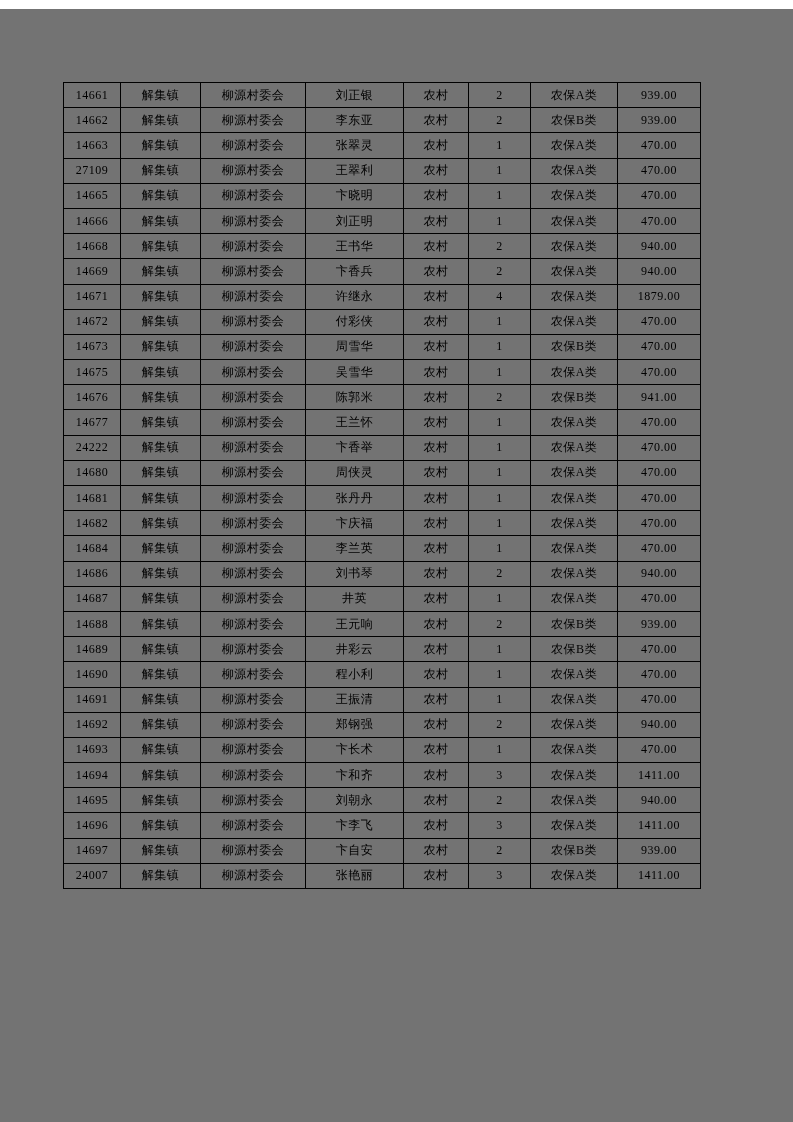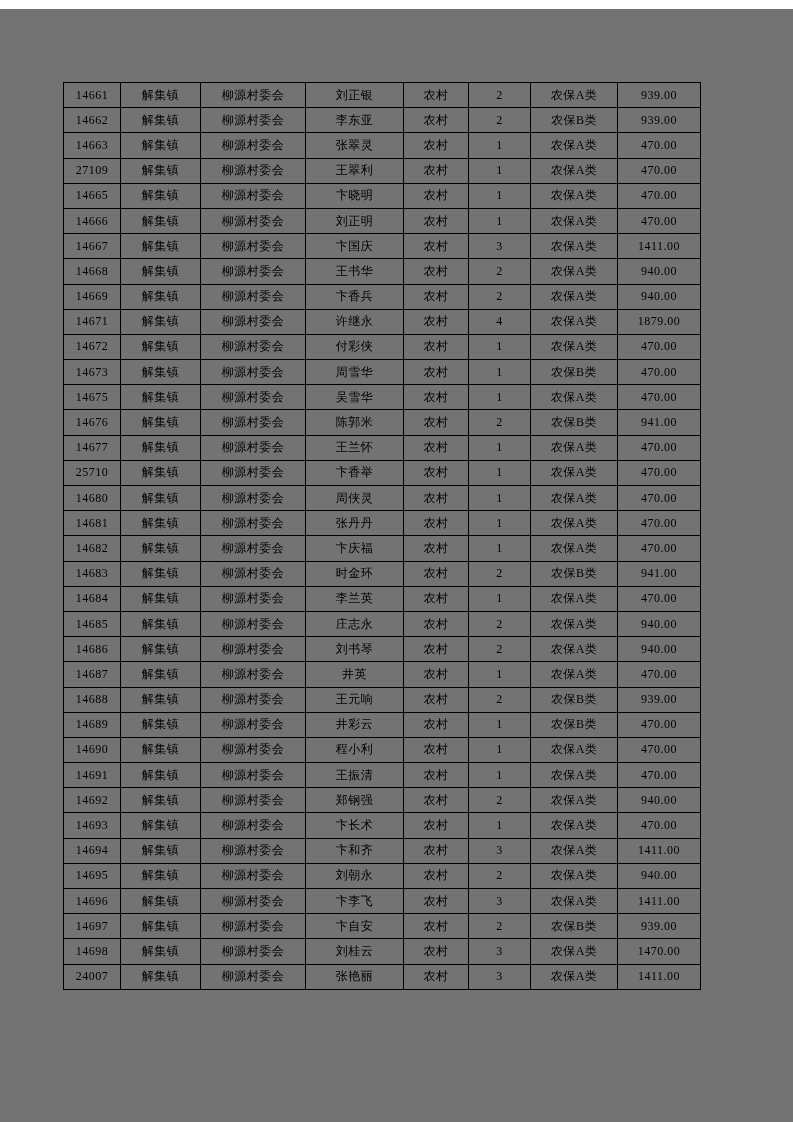--- a/index.html
+++ b/index.html
@@ -116,308 +116,268 @@
           <td class="num">14666</td>
           <td>解集镇</td>
           <td>柳源村委会</td>
           <td>刘正明</td>
           <td>农村</td>
           <td class="num">1</td>
           <td>农保A类</td>
           <td class="num">470.00</td>
         </tr>
         <tr>
-          <td class="num">14667</td>
-          <td>解集镇</td>
-          <td>柳源村委会</td>
-          <td>卞国庆</td>
+          <td class="num">14668</td>
+          <td>解集镇</td>
+          <td>柳源村委会</td>
+          <td>王书华</td>
+          <td>农村</td>
+          <td class="num">2</td>
+          <td>农保A类</td>
+          <td class="num">940.00</td>
+        </tr>
+        <tr>
+          <td class="num">14669</td>
+          <td>解集镇</td>
+          <td>柳源村委会</td>
+          <td>卞香兵</td>
+          <td>农村</td>
+          <td class="num">2</td>
+          <td>农保A类</td>
+          <td class="num">940.00</td>
+        </tr>
+        <tr>
+          <td class="num">14671</td>
+          <td>解集镇</td>
+          <td>柳源村委会</td>
+          <td>许继永</td>
+          <td>农村</td>
+          <td class="num">4</td>
+          <td>农保A类</td>
+          <td class="num">1879.00</td>
+        </tr>
+        <tr>
+          <td class="num">14672</td>
+          <td>解集镇</td>
+          <td>柳源村委会</td>
+          <td>付彩侠</td>
+          <td>农村</td>
+          <td class="num">1</td>
+          <td>农保A类</td>
+          <td class="num">470.00</td>
+        </tr>
+        <tr>
+          <td class="num">14673</td>
+          <td>解集镇</td>
+          <td>柳源村委会</td>
+          <td>周雪华</td>
+          <td>农村</td>
+          <td class="num">1</td>
+          <td>农保B类</td>
+          <td class="num">470.00</td>
+        </tr>
+        <tr>
+          <td class="num">14675</td>
+          <td>解集镇</td>
+          <td>柳源村委会</td>
+          <td>吴雪华</td>
+          <td>农村</td>
+          <td class="num">1</td>
+          <td>农保A类</td>
+          <td class="num">470.00</td>
+        </tr>
+        <tr>
+          <td class="num">14676</td>
+          <td>解集镇</td>
+          <td>柳源村委会</td>
+          <td>陈郭米</td>
+          <td>农村</td>
+          <td class="num">2</td>
+          <td>农保B类</td>
+          <td class="num">941.00</td>
+        </tr>
+        <tr>
+          <td class="num">14677</td>
+          <td>解集镇</td>
+          <td>柳源村委会</td>
+          <td>王兰怀</td>
+          <td>农村</td>
+          <td class="num">1</td>
+          <td>农保A类</td>
+          <td class="num">470.00</td>
+        </tr>
+        <tr>
+          <td class="num">24222</td>
+          <td>解集镇</td>
+          <td>柳源村委会</td>
+          <td>卞香举</td>
+          <td>农村</td>
+          <td class="num">1</td>
+          <td>农保A类</td>
+          <td class="num">470.00</td>
+        </tr>
+        <tr>
+          <td class="num">14680</td>
+          <td>解集镇</td>
+          <td>柳源村委会</td>
+          <td>周侠灵</td>
+          <td>农村</td>
+          <td class="num">1</td>
+          <td>农保A类</td>
+          <td class="num">470.00</td>
+        </tr>
+        <tr>
+          <td class="num">14681</td>
+          <td>解集镇</td>
+          <td>柳源村委会</td>
+          <td>张丹丹</td>
+          <td>农村</td>
+          <td class="num">1</td>
+          <td>农保A类</td>
+          <td class="num">470.00</td>
+        </tr>
+        <tr>
+          <td class="num">14682</td>
+          <td>解集镇</td>
+          <td>柳源村委会</td>
+          <td>卞庆福</td>
+          <td>农村</td>
+          <td class="num">1</td>
+          <td>农保A类</td>
+          <td class="num">470.00</td>
+        </tr>
+        <tr>
+          <td class="num">14684</td>
+          <td>解集镇</td>
+          <td>柳源村委会</td>
+          <td>李兰英</td>
+          <td>农村</td>
+          <td class="num">1</td>
+          <td>农保A类</td>
+          <td class="num">470.00</td>
+        </tr>
+        <tr>
+          <td class="num">14686</td>
+          <td>解集镇</td>
+          <td>柳源村委会</td>
+          <td>刘书琴</td>
+          <td>农村</td>
+          <td class="num">2</td>
+          <td>农保A类</td>
+          <td class="num">940.00</td>
+        </tr>
+        <tr>
+          <td class="num">14687</td>
+          <td>解集镇</td>
+          <td>柳源村委会</td>
+          <td>井英</td>
+          <td>农村</td>
+          <td class="num">1</td>
+          <td>农保A类</td>
+          <td class="num">470.00</td>
+        </tr>
+        <tr>
+          <td class="num">14688</td>
+          <td>解集镇</td>
+          <td>柳源村委会</td>
+          <td>王元响</td>
+          <td>农村</td>
+          <td class="num">2</td>
+          <td>农保B类</td>
+          <td class="num">939.00</td>
+        </tr>
+        <tr>
+          <td class="num">14689</td>
+          <td>解集镇</td>
+          <td>柳源村委会</td>
+          <td>井彩云</td>
+          <td>农村</td>
+          <td class="num">1</td>
+          <td>农保B类</td>
+          <td class="num">470.00</td>
+        </tr>
+        <tr>
+          <td class="num">14690</td>
+          <td>解集镇</td>
+          <td>柳源村委会</td>
+          <td>程小利</td>
+          <td>农村</td>
+          <td class="num">1</td>
+          <td>农保A类</td>
+          <td class="num">470.00</td>
+        </tr>
+        <tr>
+          <td class="num">14691</td>
+          <td>解集镇</td>
+          <td>柳源村委会</td>
+          <td>王振清</td>
+          <td>农村</td>
+          <td class="num">1</td>
+          <td>农保A类</td>
+          <td class="num">470.00</td>
+        </tr>
+        <tr>
+          <td class="num">14692</td>
+          <td>解集镇</td>
+          <td>柳源村委会</td>
+          <td>郑钢强</td>
+          <td>农村</td>
+          <td class="num">2</td>
+          <td>农保A类</td>
+          <td class="num">940.00</td>
+        </tr>
+        <tr>
+          <td class="num">14693</td>
+          <td>解集镇</td>
+          <td>柳源村委会</td>
+          <td>卞长术</td>
+          <td>农村</td>
+          <td class="num">1</td>
+          <td>农保A类</td>
+          <td class="num">470.00</td>
+        </tr>
+        <tr>
+          <td class="num">14694</td>
+          <td>解集镇</td>
+          <td>柳源村委会</td>
+          <td>卞和齐</td>
           <td>农村</td>
           <td class="num">3</td>
           <td>农保A类</td>
           <td class="num">1411.00</td>
         </tr>
         <tr>
-          <td class="num">14668</td>
-          <td>解集镇</td>
-          <td>柳源村委会</td>
-          <td>王书华</td>
-          <td>农村</td>
-          <td class="num">2</td>
-          <td>农保A类</td>
-          <td class="num">940.00</td>
-        </tr>
-        <tr>
-          <td class="num">14669</td>
-          <td>解集镇</td>
-          <td>柳源村委会</td>
-          <td>卞香兵</td>
-          <td>农村</td>
-          <td class="num">2</td>
-          <td>农保A类</td>
-          <td class="num">940.00</td>
-        </tr>
-        <tr>
-          <td class="num">14671</td>
-          <td>解集镇</td>
-          <td>柳源村委会</td>
-          <td>许继永</td>
-          <td>农村</td>
-          <td class="num">4</td>
-          <td>农保A类</td>
-          <td class="num">1879.00</td>
-        </tr>
-        <tr>
-          <td class="num">14672</td>
-          <td>解集镇</td>
-          <td>柳源村委会</td>
-          <td>付彩侠</td>
-          <td>农村</td>
-          <td class="num">1</td>
-          <td>农保A类</td>
-          <td class="num">470.00</td>
-        </tr>
-        <tr>
-          <td class="num">14673</td>
-          <td>解集镇</td>
-          <td>柳源村委会</td>
-          <td>周雪华</td>
-          <td>农村</td>
-          <td class="num">1</td>
-          <td>农保B类</td>
-          <td class="num">470.00</td>
-        </tr>
-        <tr>
-          <td class="num">14675</td>
-          <td>解集镇</td>
-          <td>柳源村委会</td>
-          <td>吴雪华</td>
-          <td>农村</td>
-          <td class="num">1</td>
-          <td>农保A类</td>
-          <td class="num">470.00</td>
-        </tr>
-        <tr>
-          <td class="num">14676</td>
-          <td>解集镇</td>
-          <td>柳源村委会</td>
-          <td>陈郭米</td>
-          <td>农村</td>
-          <td class="num">2</td>
-          <td>农保B类</td>
-          <td class="num">941.00</td>
-        </tr>
-        <tr>
-          <td class="num">14677</td>
-          <td>解集镇</td>
-          <td>柳源村委会</td>
-          <td>王兰怀</td>
-          <td>农村</td>
-          <td class="num">1</td>
-          <td>农保A类</td>
-          <td class="num">470.00</td>
-        </tr>
-        <tr>
-          <td class="num">25710</td>
-          <td>解集镇</td>
-          <td>柳源村委会</td>
-          <td>卞香举</td>
-          <td>农村</td>
-          <td class="num">1</td>
-          <td>农保A类</td>
-          <td class="num">470.00</td>
-        </tr>
-        <tr>
-          <td class="num">14680</td>
-          <td>解集镇</td>
-          <td>柳源村委会</td>
-          <td>周侠灵</td>
-          <td>农村</td>
-          <td class="num">1</td>
-          <td>农保A类</td>
-          <td class="num">470.00</td>
-        </tr>
-        <tr>
-          <td class="num">14681</td>
-          <td>解集镇</td>
-          <td>柳源村委会</td>
-          <td>张丹丹</td>
-          <td>农村</td>
-          <td class="num">1</td>
-          <td>农保A类</td>
-          <td class="num">470.00</td>
-        </tr>
-        <tr>
-          <td class="num">14682</td>
-          <td>解集镇</td>
-          <td>柳源村委会</td>
-          <td>卞庆福</td>
-          <td>农村</td>
-          <td class="num">1</td>
-          <td>农保A类</td>
-          <td class="num">470.00</td>
-        </tr>
-        <tr>
-          <td class="num">14683</td>
-          <td>解集镇</td>
-          <td>柳源村委会</td>
-          <td>时金环</td>
-          <td>农村</td>
-          <td class="num">2</td>
-          <td>农保B类</td>
-          <td class="num">941.00</td>
-        </tr>
-        <tr>
-          <td class="num">14684</td>
-          <td>解集镇</td>
-          <td>柳源村委会</td>
-          <td>李兰英</td>
-          <td>农村</td>
-          <td class="num">1</td>
-          <td>农保A类</td>
-          <td class="num">470.00</td>
-        </tr>
-        <tr>
-          <td class="num">14685</td>
-          <td>解集镇</td>
-          <td>柳源村委会</td>
-          <td>庄志永</td>
-          <td>农村</td>
-          <td class="num">2</td>
-          <td>农保A类</td>
-          <td class="num">940.00</td>
-        </tr>
-        <tr>
-          <td class="num">14686</td>
-          <td>解集镇</td>
-          <td>柳源村委会</td>
-          <td>刘书琴</td>
-          <td>农村</td>
-          <td class="num">2</td>
-          <td>农保A类</td>
-          <td class="num">940.00</td>
-        </tr>
-        <tr>
-          <td class="num">14687</td>
-          <td>解集镇</td>
-          <td>柳源村委会</td>
-          <td>井英</td>
-          <td>农村</td>
-          <td class="num">1</td>
-          <td>农保A类</td>
-          <td class="num">470.00</td>
-        </tr>
-        <tr>
-          <td class="num">14688</td>
-          <td>解集镇</td>
-          <td>柳源村委会</td>
-          <td>王元响</td>
+          <td class="num">14695</td>
+          <td>解集镇</td>
+          <td>柳源村委会</td>
+          <td>刘朝永</td>
+          <td>农村</td>
+          <td class="num">2</td>
+          <td>农保A类</td>
+          <td class="num">940.00</td>
+        </tr>
+        <tr>
+          <td class="num">14696</td>
+          <td>解集镇</td>
+          <td>柳源村委会</td>
+          <td>卞李飞</td>
+          <td>农村</td>
+          <td class="num">3</td>
+          <td>农保A类</td>
+          <td class="num">1411.00</td>
+        </tr>
+        <tr>
+          <td class="num">14697</td>
+          <td>解集镇</td>
+          <td>柳源村委会</td>
+          <td>卞自安</td>
           <td>农村</td>
           <td class="num">2</td>
           <td>农保B类</td>
           <td class="num">939.00</td>
-        </tr>
-        <tr>
-          <td class="num">14689</td>
-          <td>解集镇</td>
-          <td>柳源村委会</td>
-          <td>井彩云</td>
-          <td>农村</td>
-          <td class="num">1</td>
-          <td>农保B类</td>
-          <td class="num">470.00</td>
-        </tr>
-        <tr>
-          <td class="num">14690</td>
-          <td>解集镇</td>
-          <td>柳源村委会</td>
-          <td>程小利</td>
-          <td>农村</td>
-          <td class="num">1</td>
-          <td>农保A类</td>
-          <td class="num">470.00</td>
-        </tr>
-        <tr>
-          <td class="num">14691</td>
-          <td>解集镇</td>
-          <td>柳源村委会</td>
-          <td>王振清</td>
-          <td>农村</td>
-          <td class="num">1</td>
-          <td>农保A类</td>
-          <td class="num">470.00</td>
-        </tr>
-        <tr>
-          <td class="num">14692</td>
-          <td>解集镇</td>
-          <td>柳源村委会</td>
-          <td>郑钢强</td>
-          <td>农村</td>
-          <td class="num">2</td>
-          <td>农保A类</td>
-          <td class="num">940.00</td>
-        </tr>
-        <tr>
-          <td class="num">14693</td>
-          <td>解集镇</td>
-          <td>柳源村委会</td>
-          <td>卞长术</td>
-          <td>农村</td>
-          <td class="num">1</td>
-          <td>农保A类</td>
-          <td class="num">470.00</td>
-        </tr>
-        <tr>
-          <td class="num">14694</td>
-          <td>解集镇</td>
-          <td>柳源村委会</td>
-          <td>卞和齐</td>
-          <td>农村</td>
-          <td class="num">3</td>
-          <td>农保A类</td>
-          <td class="num">1411.00</td>
-        </tr>
-        <tr>
-          <td class="num">14695</td>
-          <td>解集镇</td>
-          <td>柳源村委会</td>
-          <td>刘朝永</td>
-          <td>农村</td>
-          <td class="num">2</td>
-          <td>农保A类</td>
-          <td class="num">940.00</td>
-        </tr>
-        <tr>
-          <td class="num">14696</td>
-          <td>解集镇</td>
-          <td>柳源村委会</td>
-          <td>卞李飞</td>
-          <td>农村</td>
-          <td class="num">3</td>
-          <td>农保A类</td>
-          <td class="num">1411.00</td>
-        </tr>
-        <tr>
-          <td class="num">14697</td>
-          <td>解集镇</td>
-          <td>柳源村委会</td>
-          <td>卞自安</td>
-          <td>农村</td>
-          <td class="num">2</td>
-          <td>农保B类</td>
-          <td class="num">939.00</td>
-        </tr>
-        <tr>
-          <td class="num">14698</td>
-          <td>解集镇</td>
-          <td>柳源村委会</td>
-          <td>刘桂云</td>
-          <td>农村</td>
-          <td class="num">3</td>
-          <td>农保A类</td>
-          <td class="num">1470.00</td>
         </tr>
         <tr>
           <td class="num">24007</td>
           <td>解集镇</td>
           <td>柳源村委会</td>
           <td>张艳丽</td>
           <td>农村</td>
           <td class="num">3</td>
           <td>农保A类</td>
           <td class="num">1411.00</td>

